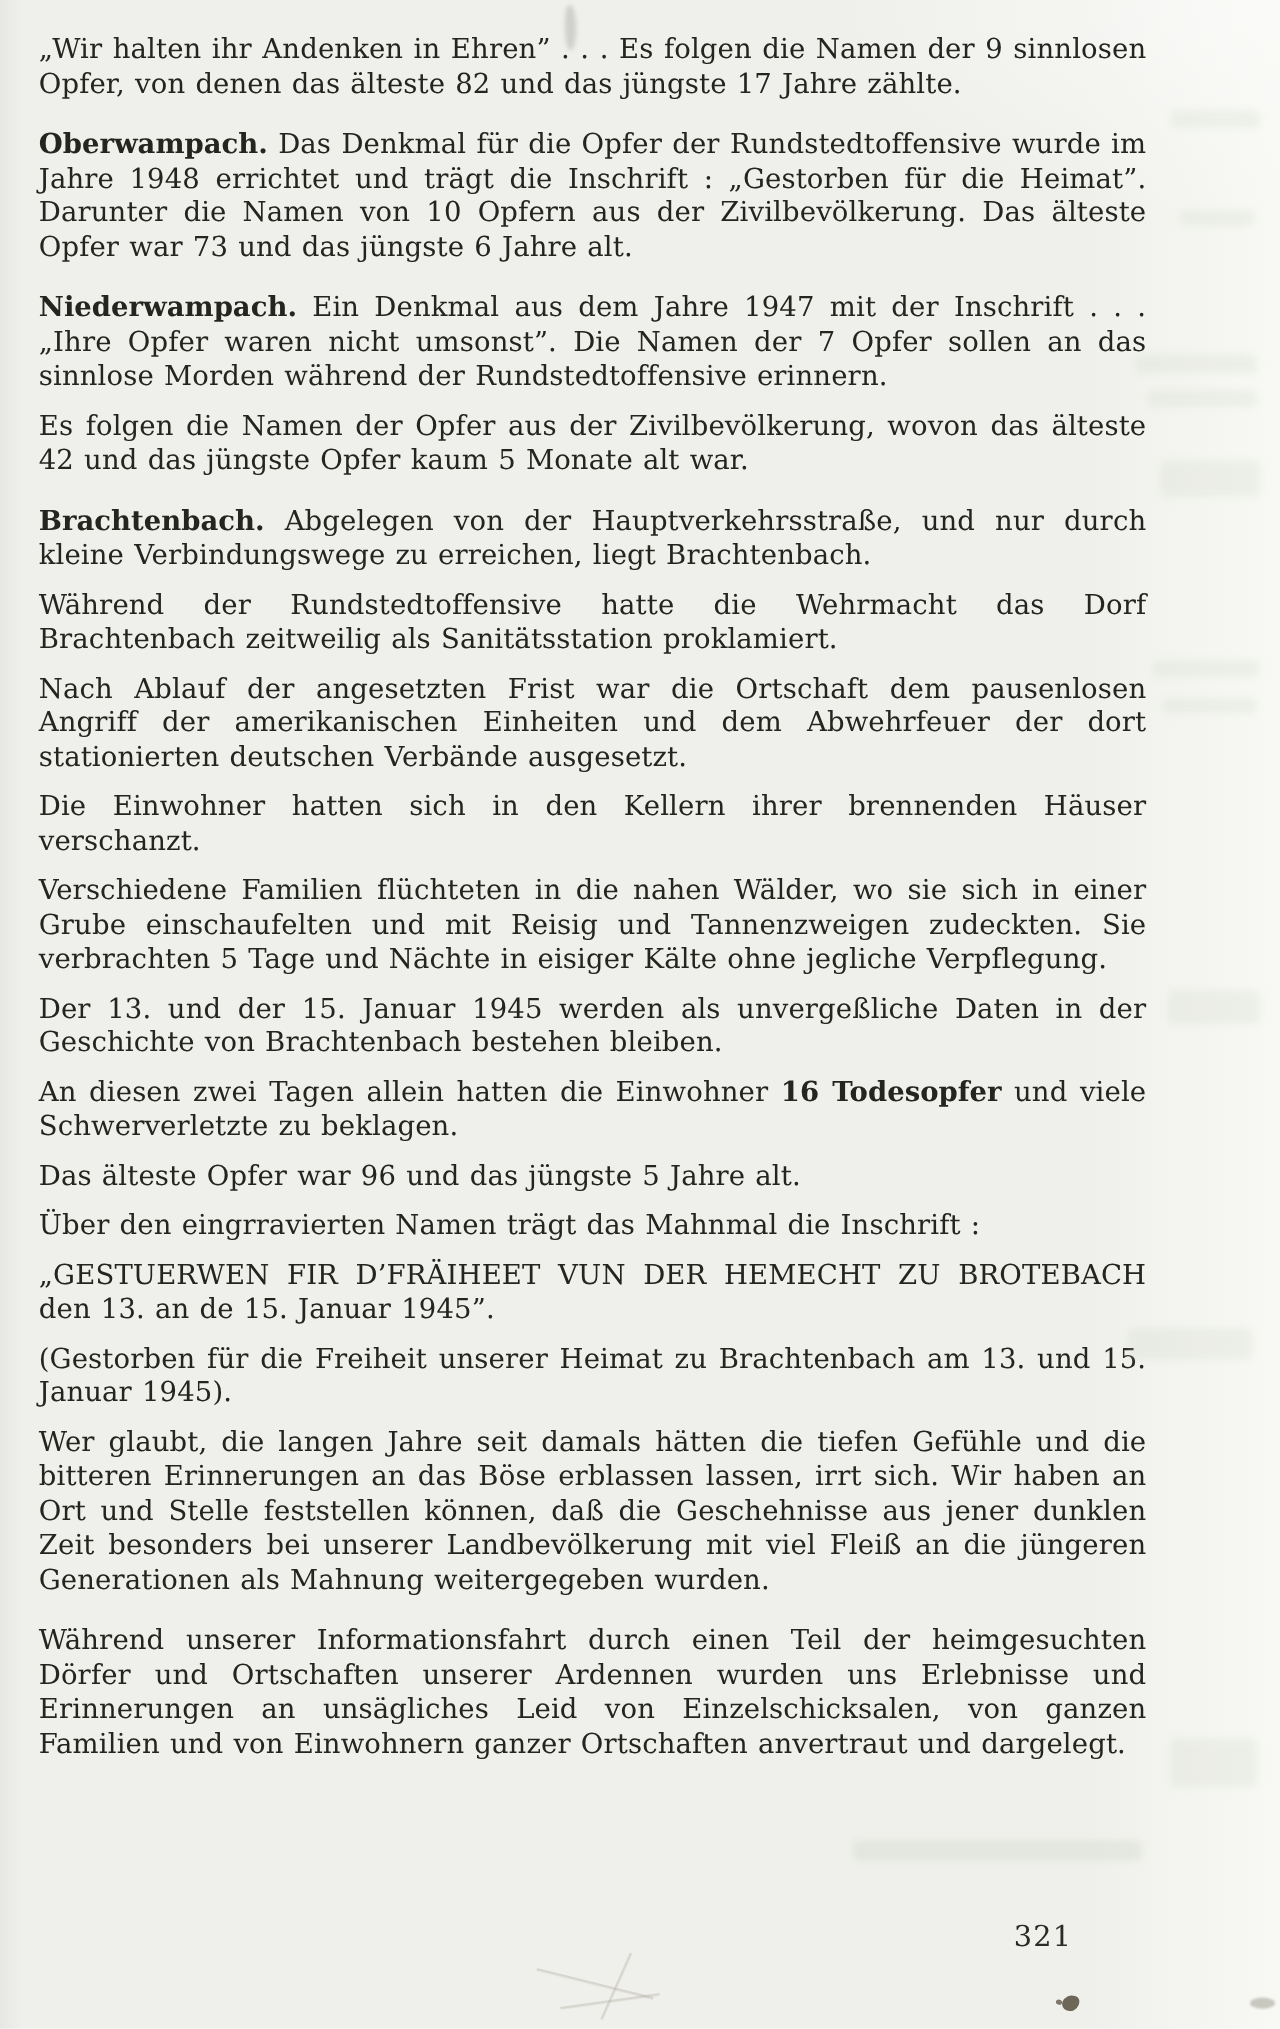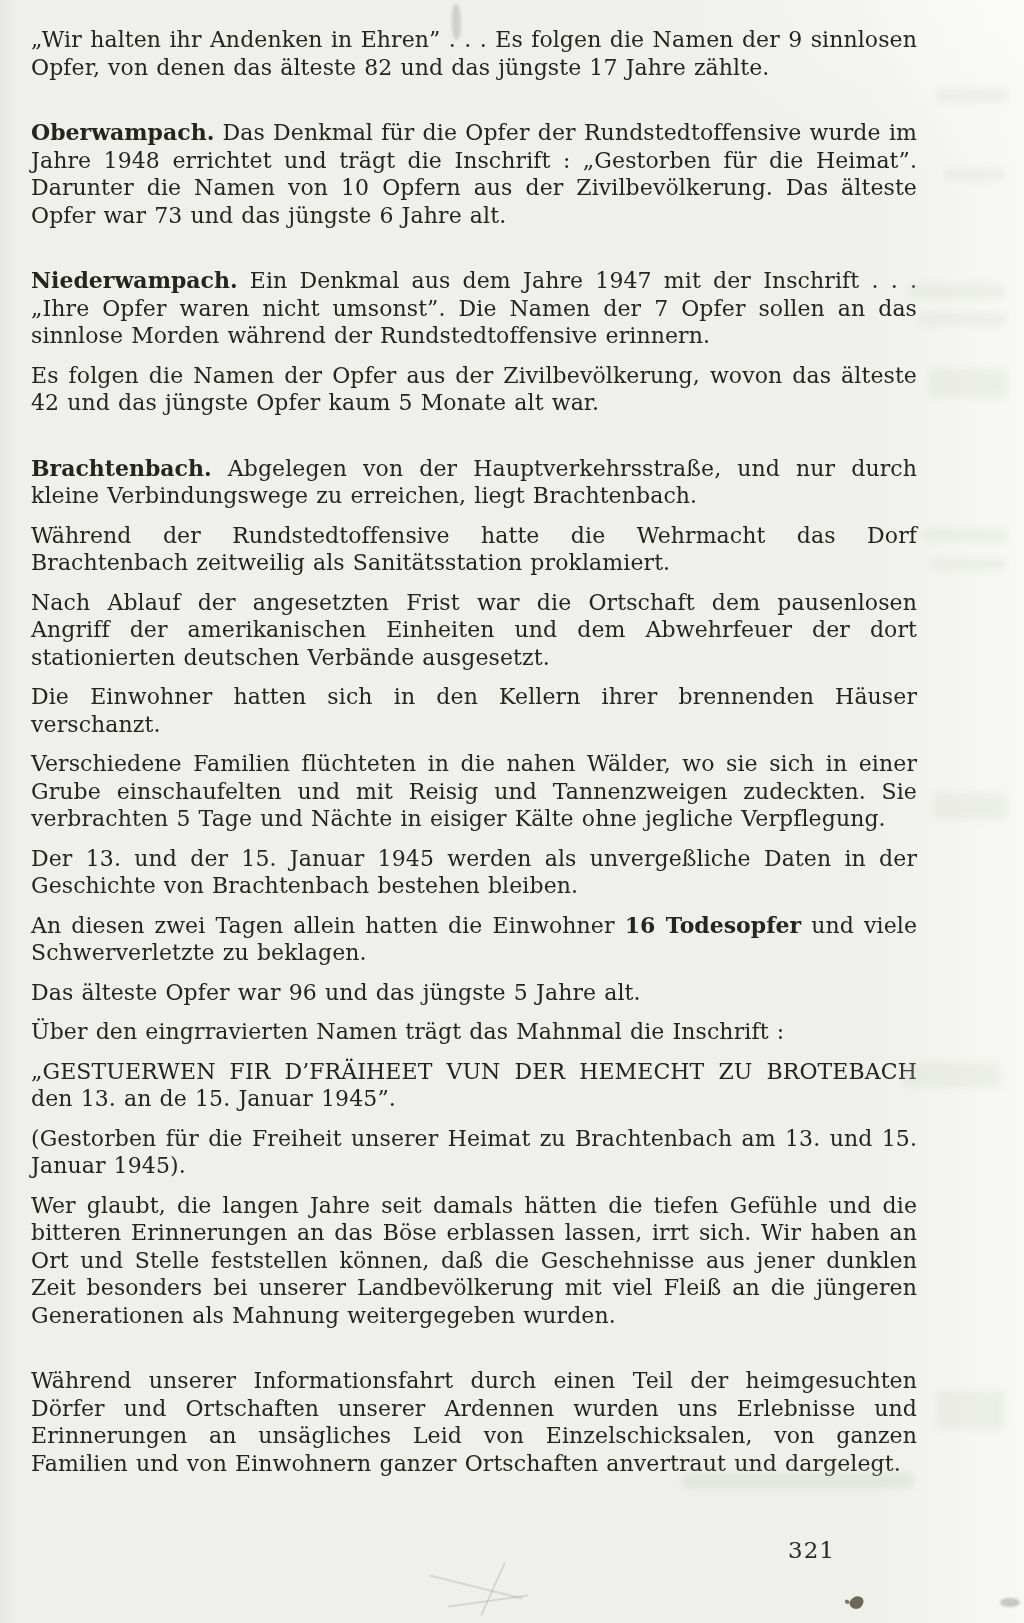--- a/index.html
+++ b/index.html
@@ -17,26 +17,26 @@
   .text-block {
     position: absolute;
     left: 31px; top: 26px; width: 886px;
     font-size: 22px;
     line-height: 27.5px;
     text-align: justify;
     letter-spacing: 0.1px;
     word-spacing: 1px;
   }
   p.para { margin: 0 0 12px 0; }
-  p.para.section { margin-top: 38px; }
+  p.para.section { margin-top: 21px; }
   p.para strong { font-weight: bold; letter-spacing: 0; }
 
   .page-number {
     position: absolute;
-    left: 788px; top: 1537px;
+    left: 811px; top: 1537px;
     font-size: 23px;
     letter-spacing: 1px;
     color: #2a2b25;
   }
 
   
   .ghost {
     position: absolute;
     background: #c9d1bf;
     opacity: 0.22;

